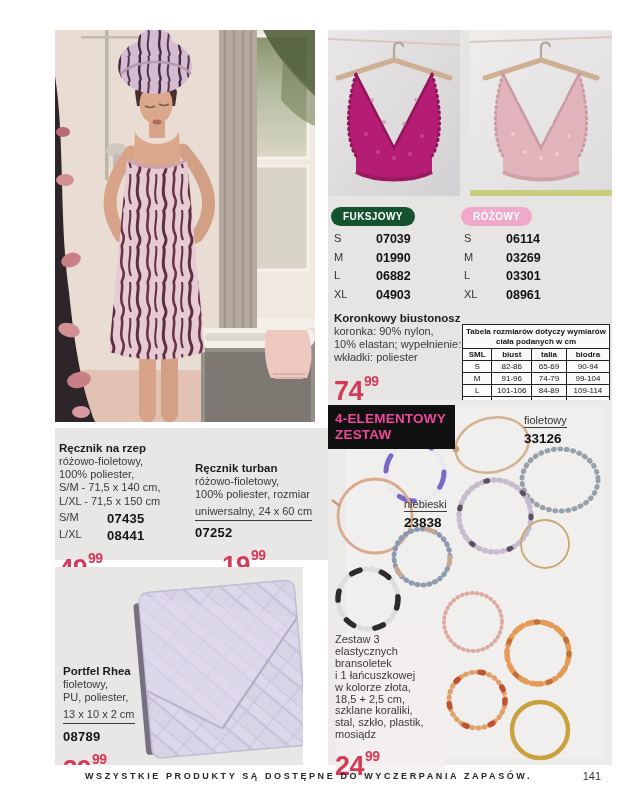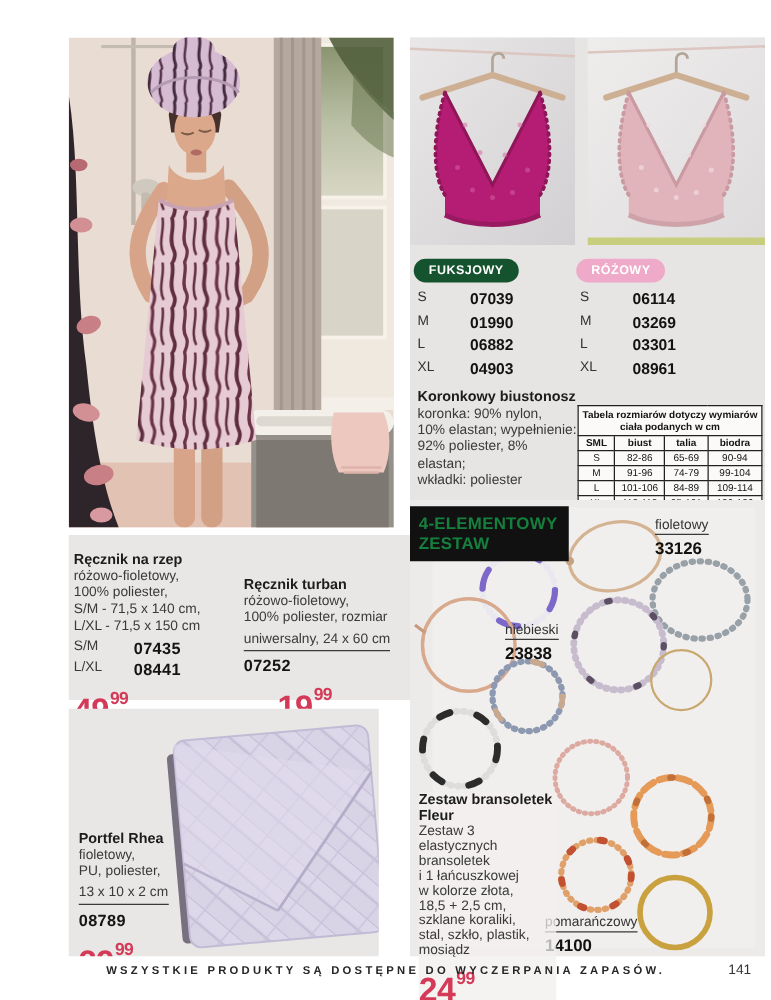--- a/index.html
+++ b/index.html
@@ -25,21 +25,21 @@
   .size-row .sz{width:42px;}
   .size-row .cd{font-weight:bold;color:#121212;font-size:12.5px;}
   
   .size-table{border-collapse:collapse;background:#fbfaf9;}
   .size-table th,.size-table td{border:1px solid #222;font-size:8px;color:#141414;
      text-align:center;padding:1px 2px;line-height:9px;}
   .size-table .tbl-title{font-weight:bold;font-size:8px;line-height:9.5px;padding:2px 3px;}
   .size-table .colhead{font-weight:bold;}
   
   .brace-panel{left:328px;top:400px;width:284px;height:365px;background:#edebe9;}
-  .black-badge{background:#111;color:#15803d;font-weight:bold;font-size:13.5px;line-height:16px;
+  .black-badge{background:#111;color:#ec4899;font-weight:bold;font-size:13.5px;line-height:16px;
       padding:6px 9px 6px 7px;display:inline-block;letter-spacing:.2px;}
   .var-label{font-size:11px;color:#333;}
   .var-code{font-weight:bold;font-size:13.5px;color:#111;margin-top:3px;}
   
   .footer-note{letter-spacing:2.6px;font-weight:bold;font-size:9px;color:#262626;}
   .page-num{font-size:11px;color:#333;}
 </style>
 </head>
 <body>
 
@@ -225,21 +225,20 @@
       <div class="size-row">
           <span class="sz">XL</span>
           <span class="cd">08961</span>
         </div>
     </div>
 
     <div class="abs" style="left:6px;top:282px;width:128px;">
       <div class="h-prod">Koronkowy biustonosz</div>
       <div class="t-desc">koronka: 90% nylon,</div>
       <div class="t-desc">10% elastan; wypełnienie:</div>
-      <div class="t-desc">92% poliester, 8% elastan;</div>
       <div class="t-desc">wkładki: poliester</div>
       <div class="price" style="margin-top:3px;">
         <span>74</span><sup>99</sup>
       </div>
     </div>
 
     <table class="size-table abs" style="left:134px;top:294px;width:148px;">
       <tbody>
           <tr>
             <td class="tbl-title" colspan="4">Tabela rozmiarów dotyczy wymiarów ciała podanych w cm</td>
@@ -389,27 +388,22 @@
     </div>
 
     <div class="abs" style="left:196px;top:10px;">
       <div class="var-label underline-lbl">fioletowy</div>
       <div class="var-code">33126</div>
     </div>
     <div class="abs" style="left:76px;top:94px;">
       <div class="var-label underline-lbl">niebieski</div>
       <div class="var-code">23838</div>
     </div>
-    <div class="abs" style="left:108px;top:328px;">
-      <div class="var-label underline-lbl">pomarańczowy</div>
-      <div class="var-code">14100</div>
-    </div>
 
     <div class="abs" style="left:7px;top:234px;width:110px;background:rgba(241,239,237,0.75);">
-      <div class="h-prod">Zestaw bransoletek Fleur</div>
       <div class="t-desc" style="line-height:11.9px;">Zestaw 3 elastycznych</div>
       <div class="t-desc" style="line-height:11.9px;">bransoletek</div>
       <div class="t-desc" style="line-height:11.9px;">i 1 łańcuszkowej</div>
       <div class="t-desc" style="line-height:11.9px;">w kolorze złota,</div>
       <div class="t-desc" style="line-height:11.9px;">18,5 + 2,5 cm,</div>
       <div class="t-desc" style="line-height:11.9px;">szklane koraliki,</div>
       <div class="t-desc" style="line-height:11.9px;">stal, szkło, plastik,</div>
       <div class="t-desc" style="line-height:11.9px;">mosiądz</div>
       <div class="price" style="margin-top:2px;">
         <span>24</span><sup>99</sup>

